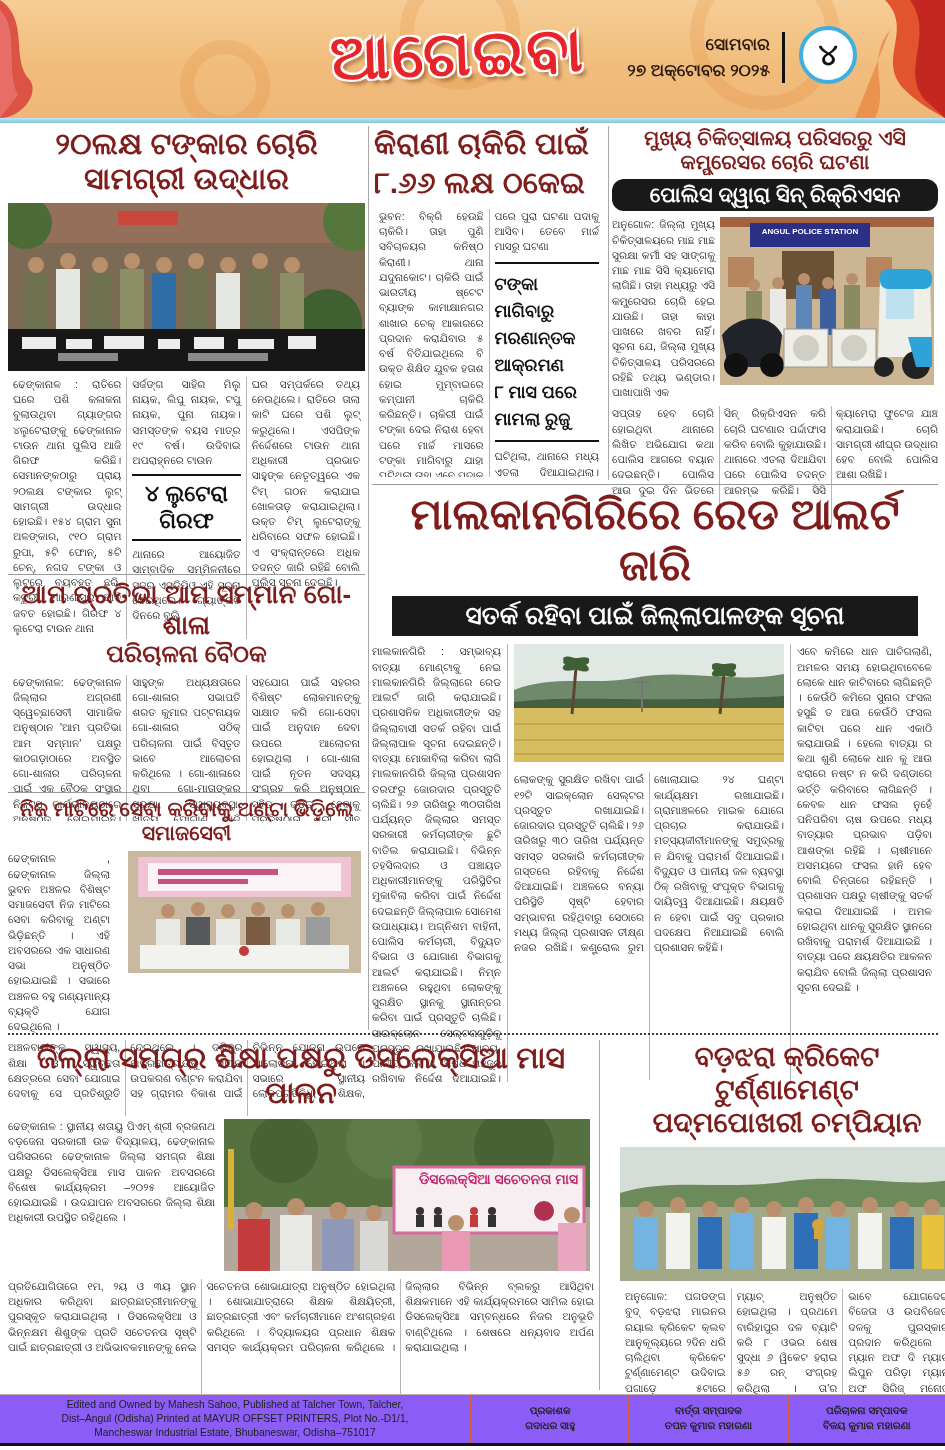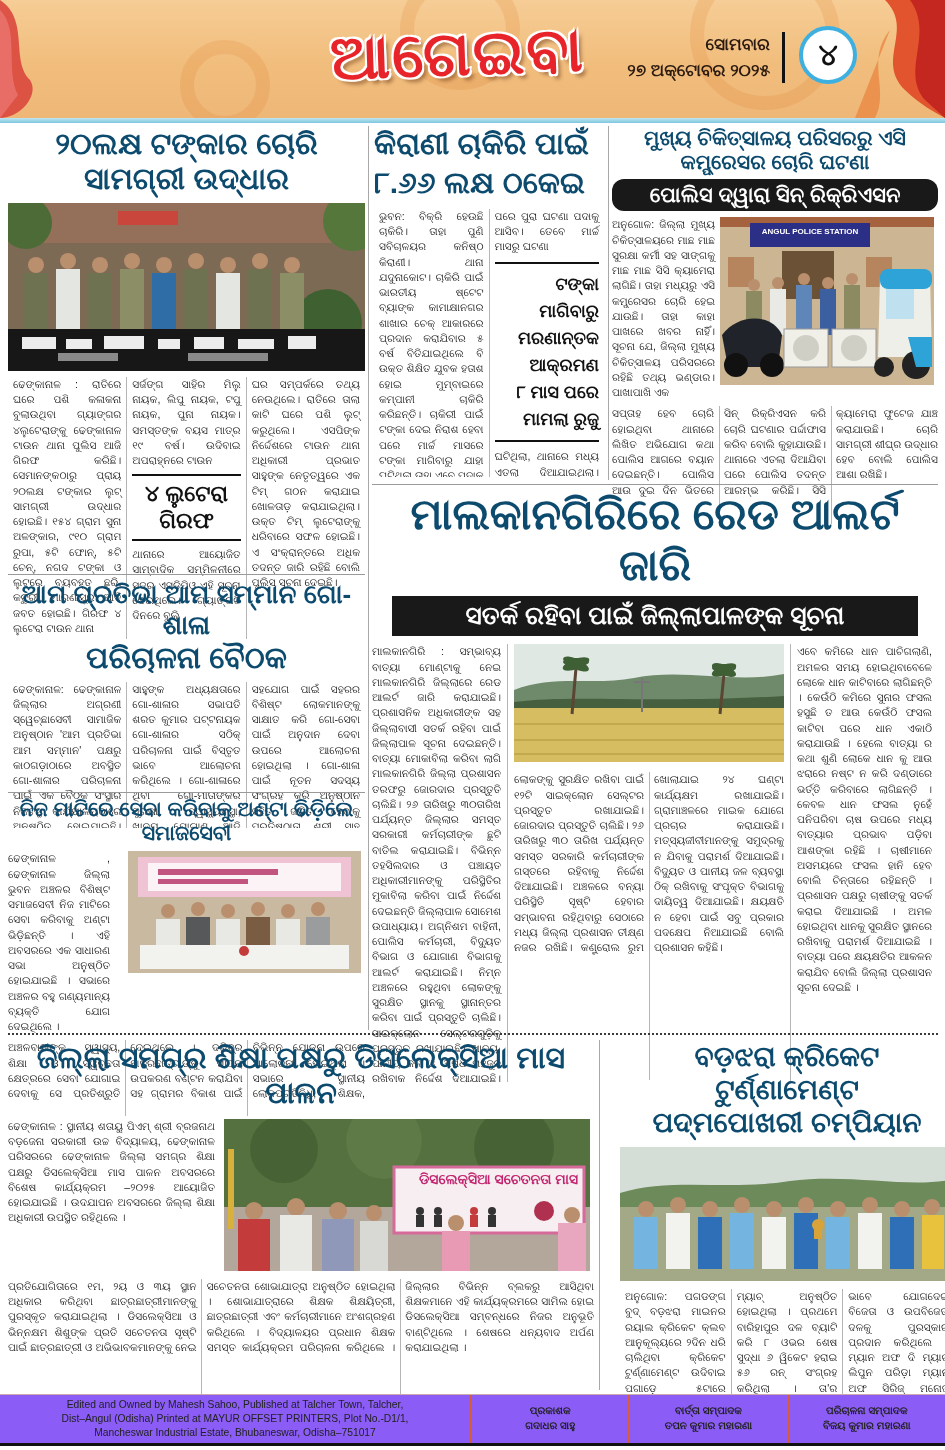--- a/index.html
+++ b/index.html
@@ -21,29 +21,29 @@
   .dateblock { position:absolute; right:160px; top:32px; text-align:right; color:#2b1a10;
     font-weight:bold; font-size:17px; line-height:1.5; border-right:3px solid #111; padding-right:12px; }
   .pagenum { position:absolute; right:88px; top:26px; width:58px; height:58px; background:#fff;
     border:4px solid #3db0e0; border-radius:50%; display:flex; align-items:center; justify-content:center;
     font-size:30px; font-weight:bold; color:#111; }
   .header-rule { position:absolute; left:0; top:118px; width:945px; height:5px;
     background:linear-gradient(180deg,#bfe6f2,#7fc6de); }
 
   
   .art { position:absolute; color:#111; }
-  .hl { font-weight:bold; color:#0c4a6e; line-height:1.18; }
+  .hl { font-weight:bold; color:#7f1d1d; line-height:1.18; }
   .bar { background:#191919; color:#fff; font-weight:bold; text-align:center; }
   .body-txt { font-size:10.6px; line-height:1.44; text-align:justify; color:#1c1c1c; }
   .cols { display:flex; }
   .cols .c { flex:1; padding:0 5px; }
   .cols .c + .c { border-left:1px solid #b5b5b5; }
   .inset-head { font-weight:bold; font-size:22px; text-align:center; border-top:2px solid #111;
     border-bottom:2px solid #111; padding:5px 0; margin:6px 0; line-height:1.2; }
-  .box-head { font-weight:bold; font-size:17.5px; text-align:right; border-top:2px solid #111;
+  .box-head { font-weight:bold; font-size:17.5px; text-align:left; border-top:2px solid #111;
     border-bottom:2px solid #111; padding:7px 0; margin:7px 0; line-height:1.55; }
   .photo { display:block; width:100%; }
   .vline { position:absolute; width:1px; background:#a8a8a8; }
   .dotline { position:absolute; border-top:2px dotted #3a3a3a; }
 
   
   .footer { position:absolute; left:0; top:1394px; width:945px; height:49px; background:#8b5cf6;
     display:flex; align-items:stretch; border-top:1px solid #caa; }
   .footer-left { width:470px; display:flex; flex-direction:column; justify-content:center;
     text-align:center; font-size:10.3px; line-height:1.35; color:#222; padding:2px 8px; }
@@ -236,21 +236,21 @@
             <path d="M120,38 H136" stroke="#777" stroke-width="2"></path>
         </svg>
         <div class="body-txt" style="margin-top:6px; column-count:2; column-gap:10px; column-rule:1px solid #b5b5b5; height:308px; overflow:hidden;">ଲୋକଙ୍କୁ ସୁରକ୍ଷିତ ରଖିବା ପାଇଁ ୧୨ଟି ସାଇକ୍ଲୋନ ସେଲ୍ଟର ପ୍ରସ୍ତୁତ ରଖାଯାଇଛି। ଜୋରଦାର ପ୍ରସ୍ତୁତି ଚାଲିଛି। ୨୬ ତାରିଖରୁ ୩୦ ତାରିଖ ପର୍ଯ୍ୟନ୍ତ ସମସ୍ତ ସରକାରି କର୍ମଚାରୀଙ୍କ ଗସ୍ତରେ ରହିବାକୁ ନିର୍ଦ୍ଦେଶ ଦିଆଯାଇଛି। ଅଞ୍ଚଳରେ ବନ୍ୟା ପରିସ୍ଥିତି ସୃଷ୍ଟି ହେବାର ସମ୍ଭାବନା ରହିଥିବାରୁ ସେଠାରେ ମଧ୍ୟ ଜିଲ୍ଲା ପ୍ରଶାସନ ତୀକ୍ଷ୍ଣ ନଜର ରଖିଛି। କଣ୍ଟ୍ରୋଲ ରୁମ ଖୋଲାଯାଇ ୨୪ ଘଣ୍ଟା କାର୍ଯ୍ୟକ୍ଷମ ରଖାଯାଇଛି। ଗ୍ରାମାଞ୍ଚଳରେ ମାଇକ ଯୋଗେ ପ୍ରଚାର କରାଯାଉଛି। ମତ୍ସ୍ୟଜୀବୀମାନଙ୍କୁ ସମୁଦ୍ରକୁ ନ ଯିବାକୁ ପରାମର୍ଶ ଦିଆଯାଇଛି। ବିଦ୍ୟୁତ ଓ ପାନୀୟ ଜଳ ବ୍ୟବସ୍ଥା ଠିକ୍ ରଖିବାକୁ ସଂପୃକ୍ତ ବିଭାଗକୁ ଦାୟିତ୍ୱ ଦିଆଯାଇଛି। କ୍ଷୟକ୍ଷତି ନ ହେବା ପାଇଁ ସବୁ ପ୍ରକାର ପଦକ୍ଷେପ ନିଆଯାଇଛି ବୋଲି ପ୍ରଶାସନ କହିଛି।</div>
       </div>
       <div class="body-txt" style="width:142px; padding-left:6px; border-left:1px solid #b5b5b5;">ଏବେ କମିରେ ଧାନ ପାଚିଗଲାଣି, ଅମଳର ସମୟ ହୋଇଥିବାବେଳେ ଲୋକେ ଧାନ କାଟିବାରେ ଲାଗିଛନ୍ତି । କେଉଁଠି କମିରେ ସୁନାର ଫସଲ ହସୁଛି ତ ଆଉ କେଉଁଠି ଫସଲ କାଟିବା ପରେ ଧାନ ଏକାଠି କରାଯାଉଛି । ହେଲେ ବାତ୍ୟା ର କଥା ଶୁଣି ଲୋକେ ଧାନ କୁ ଆଉ ଝରାରେ ନଷ୍ଟ ନ କରି ଦଣ୍ଡାରେ ଭର୍ତ୍ତି କରିବାରେ ଲାଗିଛନ୍ତି । କେବଳ ଧାନ ଫସଲ ନୁହେଁ ପନିପରିବା ଚାଷ ଉପରେ ମଧ୍ୟ ବାତ୍ୟାର ପ୍ରଭାବ ପଡ଼ିବା ଆଶଙ୍କା ରହିଛି । ଚାଷୀମାନେ ଅସମୟରେ ଫସଲ ହାନି ହେବ ବୋଲି ଚିନ୍ତାରେ ରହିଛନ୍ତି । ପ୍ରଶାସନ ପକ୍ଷରୁ ଚାଷୀଙ୍କୁ ସତର୍କ କରାଇ ଦିଆଯାଇଛି । ଅମଳ ହୋଇଥିବା ଧାନକୁ ସୁରକ୍ଷିତ ସ୍ଥାନରେ ରଖିବାକୁ ପରାମର୍ଶ ଦିଆଯାଇଛି । ବାତ୍ୟା ପରେ କ୍ଷୟକ୍ଷତିର ଆକଳନ କରାଯିବ ବୋଲି ଜିଲ୍ଲା ପ୍ରଶାସନ ସୂଚନା ଦେଇଛି ।</div>
     </div>
   </div>
 
   <div class="art" style="left:8px; top:574px; width:357px; height:216px; border-top:1px solid #9a9a9a; padding-top:4px;">
     <div class="hl" style="font-size:26px; text-align:center;">ଆମ ପ୍ରତିଭା ଆମ ସମ୍ମାନ ଗୋ-ଶାଳା</div>
-    <div class="hl" style="font-size:30px; text-align:center;">ପରିଚାଳନା ବୈଠକ</div>
+    <div class="hl" style="font-size:24px; text-align:center;">ପରିଚାଳନା ବୈଠକ</div>
     <div class="cols" style="margin-top:6px; height:146px; overflow:hidden;">
       <div class="c body-txt">ଢେଙ୍କାନାଳ: ଢେଙ୍କାନାଳ ଜିଲ୍ଲାର ଅଗ୍ରଣୀ ସ୍ୱେଚ୍ଛାସେବୀ ସାମାଜିକ ଅନୁଷ୍ଠାନ 'ଆମ ପ୍ରତିଭା ଆମ ସମ୍ମାନ' ପକ୍ଷରୁ କାଠଗଡ଼ାଠାରେ ଅବସ୍ଥିତ ଗୋ-ଶାଳାର ପରିଚାଳନା ପାଇଁ ଏକ ବୈଠକ ସଂସ୍ଥାର ନିକଟସ୍ଥ କାର୍ଯ୍ୟାଳୟଠାରେ ଅନୁଷ୍ଠିତ ହୋଇଯାଇଛି। ବୈଠକରେ ଅନୁଷ୍ଠାନର ସଭ୍ୟମାନେ ଯୋଗ ଦେଇଥିଲେ।</div>
       <div class="c body-txt">ସାହୁଙ୍କ ଅଧ୍ୟକ୍ଷତାରେ ଗୋ-ଶାଳାର ସଭାପତି ଶରତ କୁମାର ପଟ୍ଟନାୟକ ଗୋ-ଶାଳାର ସଠିକ୍ ପରିଚାଳନା ପାଇଁ ବିସ୍ତୃତ ଭାବେ ଆଲୋଚନା କରିଥିଲେ । ଗୋ-ଶାଳାରେ ଥିବା ଗୋ-ମାତାଙ୍କର ସୁରକ୍ଷା, ସ୍ୱାସ୍ଥ୍ୟବସ୍ଥା, ଖାଦ୍ୟ ଯୋଗାଣ ଆଦି ଉପରେ ଆଲୋଚନା ହୋଇଥିଲା।</div>
       <div class="c body-txt">ସହଯୋଗ ପାଇଁ ସହରର ବିଶିଷ୍ଟ ଲୋକମାନଙ୍କୁ ସାକ୍ଷାତ କରି ଗୋ-ସେବା ପାଇଁ ଅନୁଦାନ ଦେବା ଉପରେ ଆଲୋଚନା ହୋଇଥିଲା । ଗୋ-ଶାଳା ପାଇଁ ନୂତନ ସଦସ୍ୟ ସଂଗ୍ରହ କରି ଅନୁଷ୍ଠାନ ସହିତ ଜଡ଼ିତ ହେବାକୁ ପ୍ରତିଷ୍ଠାତା ଶ୍ରୀ ସାହୁ ସମସ୍ତଙ୍କୁ ଅନୁରୋଧ କରିଥିଲେ।</div>
     </div>
   </div>
 
   <div class="art" style="left:8px; top:792px; width:357px; height:240px; border-top:1px solid #9a9a9a; padding-top:4px;">
     <div class="hl" style="font-size:20.5px; text-align:center;">ନିଜ ମାଟିରେ ସେବା କରିବାକୁ ଅଣ୍ଟା ଭିଡ଼ିଲେ ସମାଜସେବୀ</div>
     <div style="display:flex; margin-top:6px;">

